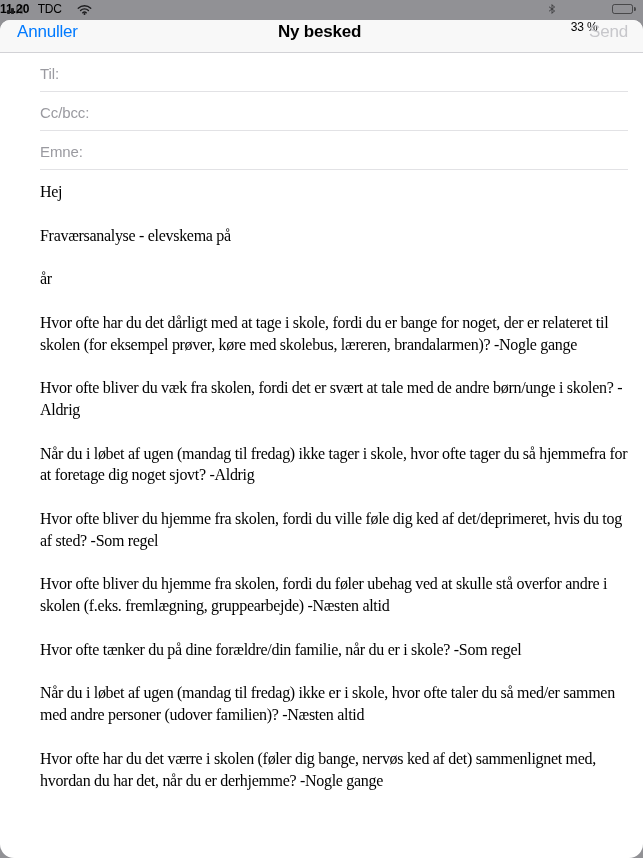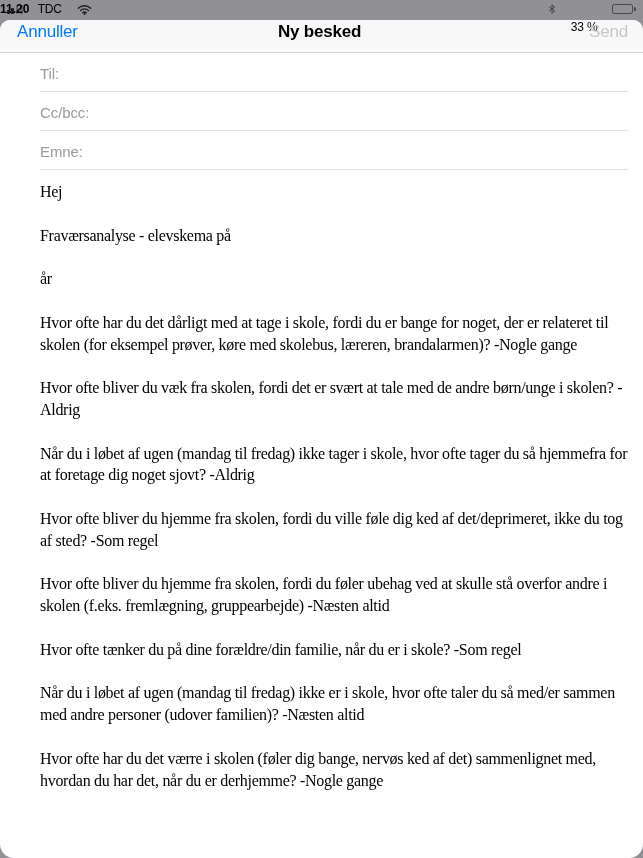--- a/index.html
+++ b/index.html
@@ -145,20 +145,20 @@
     <span class="field-sep"></span>
   </div>
 
   <div class="mail-body">
       <p>Hej</p>
       <p>Fraværsanalyse - elevskema på</p>
       <p>år</p>
       <p>Hvor ofte har du det dårligt med at tage i skole, fordi du er bange for noget, der er relateret til skolen (for eksempel prøver, køre med skolebus, læreren, brandalarmen)? -Nogle gange</p>
       <p>Hvor ofte bliver du væk fra skolen, fordi det er svært at tale med de andre børn/unge i skolen? -Aldrig</p>
       <p>Når du i løbet af ugen (mandag til fredag) ikke tager i skole, hvor ofte tager du så hjemmefra for at foretage dig noget sjovt? -Aldrig</p>
-      <p>Hvor ofte bliver du hjemme fra skolen, fordi du ville føle dig ked af det/deprimeret, ikke du tog af sted? -Som regel</p>
+      <p>Hvor ofte bliver du hjemme fra skolen, fordi du ville føle dig ked af det/deprimeret, hvis du tog af sted? -Som regel</p>
       <p>Hvor ofte bliver du hjemme fra skolen, fordi du føler ubehag ved at skulle stå overfor andre i skolen (f.eks. fremlægning, gruppearbejde) -Næsten altid</p>
       <p>Hvor ofte tænker du på dine forældre/din familie, når du er i skole? -Som regel</p>
       <p>Når du i løbet af ugen (mandag til fredag) ikke er i skole, hvor ofte taler du så med/er sammen med andre personer (udover familien)? -Næsten altid</p>
       <p>Hvor ofte har du det værre i skolen (føler dig bange, nervøs ked af det) sammenlignet med, hvordan du har det, når du er derhjemme? -Nogle gange</p>
     </div>
 
 </div>
 
 </body></html>

